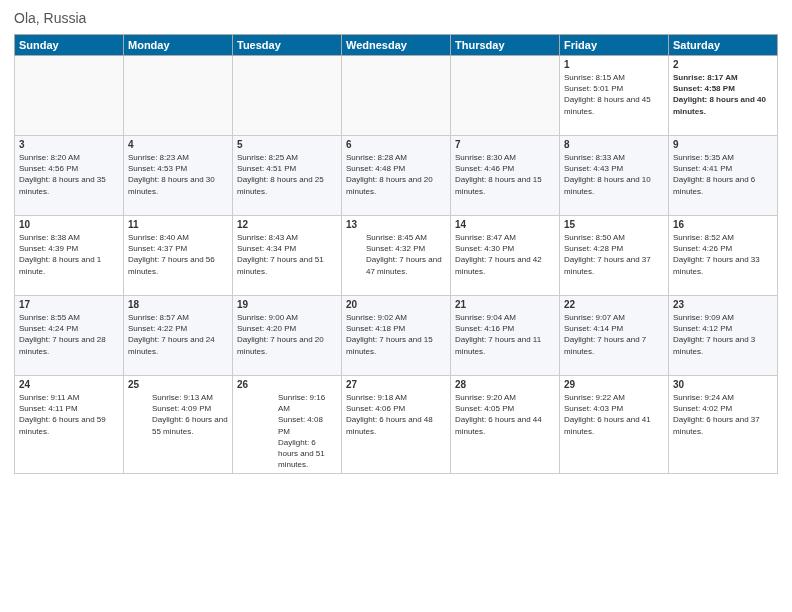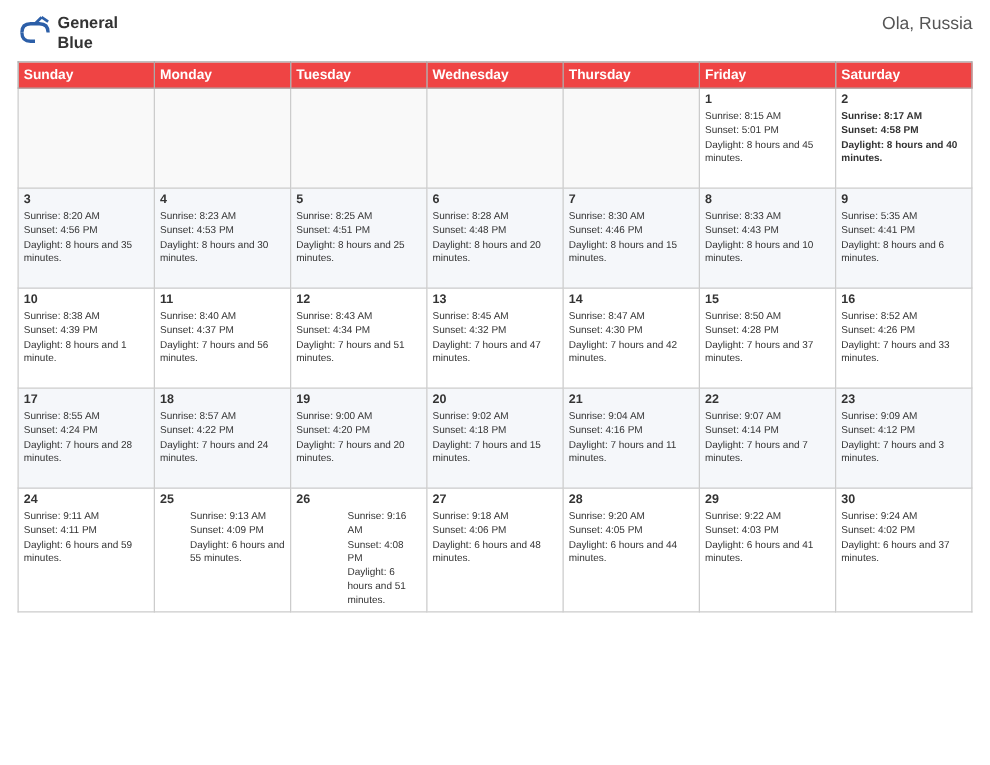--- a/index.html
+++ b/index.html
@@ -46,21 +46,21 @@
     }
     .location {
       font-size: 14px;
       color: #555;
     }
     .calendar {
       width: 100%;
       border-collapse: collapse;
     }
     .calendar th {
-      background: #ef4444;
+      background: #0369a1;
       color: #fff;
       font-size: 11px;
       font-weight: bold;
       padding: 4px 4px;
       text-align: left;
       border: 1px solid #aaa;
     }
     .calendar td {
       border: 1px solid #ccc;
       vertical-align: top;
@@ -90,33 +90,20 @@
       font-size: 8px;
       line-height: 1.4;
       color: #333;
     }
   </style>
 </head>
 <body>
 
 <div class="page">
   <div class="header">
-    <div class="logo">
-      <svg class="logo-icon" viewBox="0 0 32 32" xmlns="http://www.w3.org/2000/svg">
-        <rect width="32" height="32" fill="white"></rect>
-        <path d="M4 16 Q4 8 12 8 L20 8 Q28 8 28 16" fill="none" stroke="#2c5fa8" stroke-width="3"></path>
-        <path d="M16 8 L22 2" stroke="#2c5fa8" stroke-width="2.5"></path>
-        <path d="M22 2 L28 6" stroke="#2c5fa8" stroke-width="2.5"></path>
-        <path d="M4 16 Q4 24 12 24 L16 24" fill="none" stroke="#2c5fa8" stroke-width="3"></path>
-      </svg>
-      <div class="logo-text">
-        <div>General</div>
-        <div>Blue</div>
-      </div>
-    </div>
     <div class="title-block">
       <div class="location">Ola, Russia</div>
     </div>
   </div>
 
   <table class="calendar">
     <thead>
       <tr>
       <th>Sunday</th>
           <th>Monday</th>
@@ -205,21 +192,21 @@
 Daylight: 7 hours and 56 minutes.</div>
           </td>
           <td>
             <span class="day-num">12</span>
             <div class="day-info" style="white-space: pre-line;">Sunrise: 8:43 AM
 Sunset: 4:34 PM
 Daylight: 7 hours and 51 minutes.</div>
           </td>
           <td>
             <span class="day-num">13</span>
-            <div class="day-info" style="white-space: pre-line;">Sunrise: 8:45 AM
+            <div class="day-info" style="white-space: pre-line; margin-left: 20px;">Sunrise: 8:45 AM
 Sunset: 4:32 PM
 Daylight: 7 hours and 47 minutes.</div>
           </td>
           <td>
             <span class="day-num">14</span>
             <div class="day-info" style="white-space: pre-line;">Sunrise: 8:47 AM
 Sunset: 4:30 PM
 Daylight: 7 hours and 42 minutes.</div>
           </td>
           <td>

